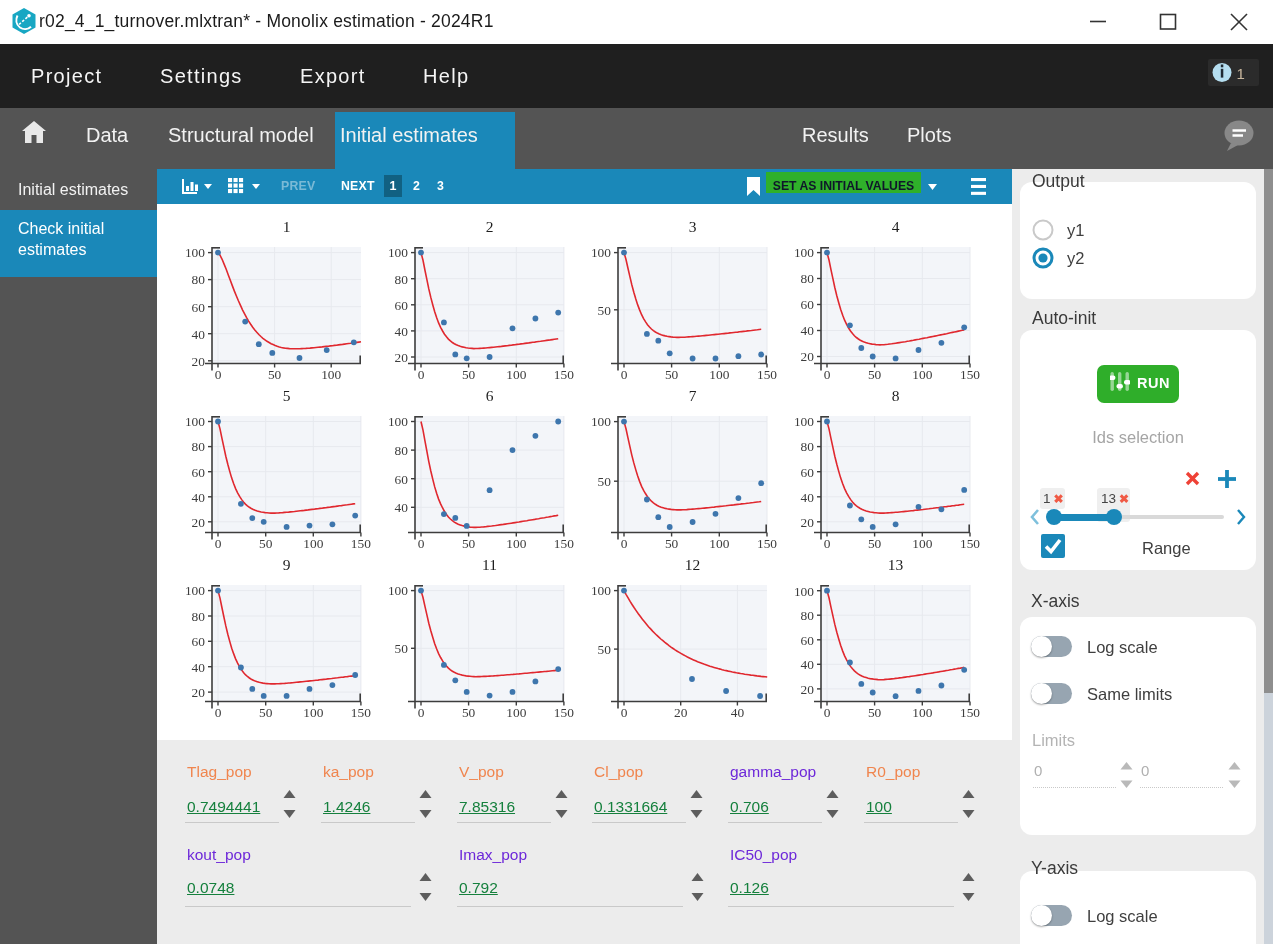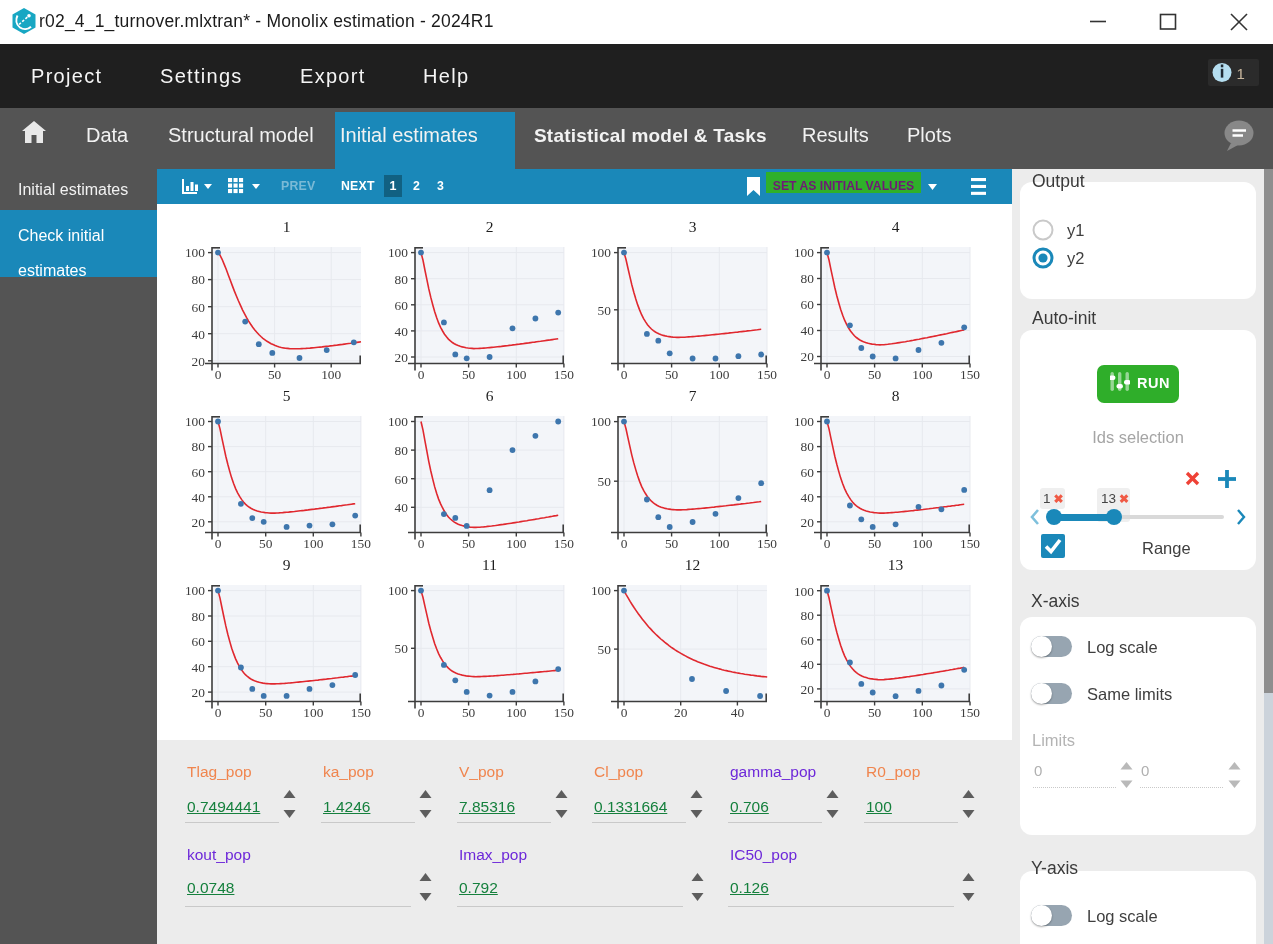--- a/index.html
+++ b/index.html
@@ -12,26 +12,26 @@
 #menubar { position:absolute; left:0; top:44px; width:1273px; height:64px; background:#1f1f1f; }
 .menuitem { position:absolute; top:0; height:64px; line-height:64px; color:#f5f5f5; font-size:20px; letter-spacing:1.3px; }
 #infobox { position:absolute; right:14px; top:15px; width:51px; height:27px; background:#2b2b2b; border-radius:2px; }
 
 #navbar { position:absolute; left:0; top:108px; width:1273px; height:61px; background:#545454; }
 .nav { position:absolute; top:0; height:61px; line-height:55px; color:#f2f2f2; font-size:20px; white-space:nowrap; }
 #navtab { position:absolute; left:335px; top:4px; width:180px; height:57px; background:#1a88b9; }
 
 #sidebar { position:absolute; left:0; top:169px; width:157px; height:775px; background:#545454; }
 #sideitem1 { position:absolute; left:18px; top:181px; font-size:16px; color:#f2f2f2; }
-#sideactive { position:absolute; left:0; top:210px; width:157px; height:67px; background:#1a88b9; color:#ffffff; font-size:16px; line-height:35px; padding:8px 0 0 18px; }
+#sideactive { position:absolute; left:0; top:210px; width:157px; height:67px; background:#1a88b9; color:#ffffff; font-size:16px; line-height:21px; padding:8px 0 0 18px; }
 
 #toolbar { position:absolute; left:157px; top:169px; width:855px; height:35px; background:#1a88b9; }
 .tbtxt { position:absolute; top:0; height:35px; line-height:35px; font-weight:bold; font-size:12.3px; letter-spacing:.2px; color:#fff; }
 #page1 { position:absolute; left:227px; top:6px; width:18px; height:22px; background:#116182; color:#fff; font-weight:bold; font-size:12.5px; text-align:center; line-height:22px; }
-#greenbtn { position:absolute; left:609px; top:3px; width:155px; height:21px; background:#2fb02a; color:#701a75; font-weight:bold; font-size:12.2px; text-align:center; line-height:29px; letter-spacing:0; }
+#greenbtn { position:absolute; left:609px; top:3px; width:155px; height:21px; background:#2fb02a; color:#0f172a; font-weight:bold; font-size:12.2px; text-align:center; line-height:29px; letter-spacing:0; }
 
 #chartwrap { position:absolute; left:157px; top:204px; width:855px; height:536px; background:#fff; }
 
 #params { position:absolute; left:157px; top:740px; width:855px; height:204px; background:#ececec; }
 .plabel { position:absolute; font-size:15.5px; color:#6d28d9; }
 .plabel.or { color:#f0854e; }
 .pval { position:absolute; font-size:15.5px; color:#15803d;text-decoration:underline; }
 .pline { position:absolute; height:1px; background:#c9c9c9; }
 
 #rpanel { position:absolute; left:1012px; top:169px; width:261px; height:775px; background:#ececec; }
@@ -75,21 +75,20 @@
     </div>
 </div>
 <div id="navbar">
 <div id="navtab"></div>
 <svg class="abs" style="left:22px;top:13px;" width="24" height="22" viewBox="0 0 24 22">
 <polygon points="12,0 24,10 21,10 21,22 14.5,22 14.5,14 9.5,14 9.5,22 3,22 3,10 0,10" fill="#e9e9e9"></polygon>
 </svg>
 <div class="nav" style="left:86px;width:39px;">Data</div>
 <div class="nav" style="left:168px;width:149px;">Structural model</div>
 <div class="nav" style="left:340px;width:170px;">Initial estimates</div>
-<div class="nav" style="left:534px;width:229px;font-weight:bold;font-size:19px;letter-spacing:.2px;">Statistical model &amp; Tasks</div>
 <div class="nav" style="left:802px;width:64px;">Results</div>
 <div class="nav" style="left:907px;width:44px;">Plots</div>
 <svg class="abs" style="left:1222px;top:11px" width="36" height="38" viewBox="0 0 36 38">
 <ellipse cx="17" cy="14" rx="14.5" ry="12.5" fill="#888888"></ellipse>
 <path d="M9,24 L5,32 L16,26 Z" fill="#888888"></path>
 <line x1="10.5" y1="11.5" x2="24" y2="11.5" stroke="#fff" stroke-width="2.5"></line>
 <line x1="10.5" y1="16.5" x2="21" y2="16.5" stroke="#fff" stroke-width="2.5"></line>
 </svg>
 </div>
 <div id="sidebar"></div>

